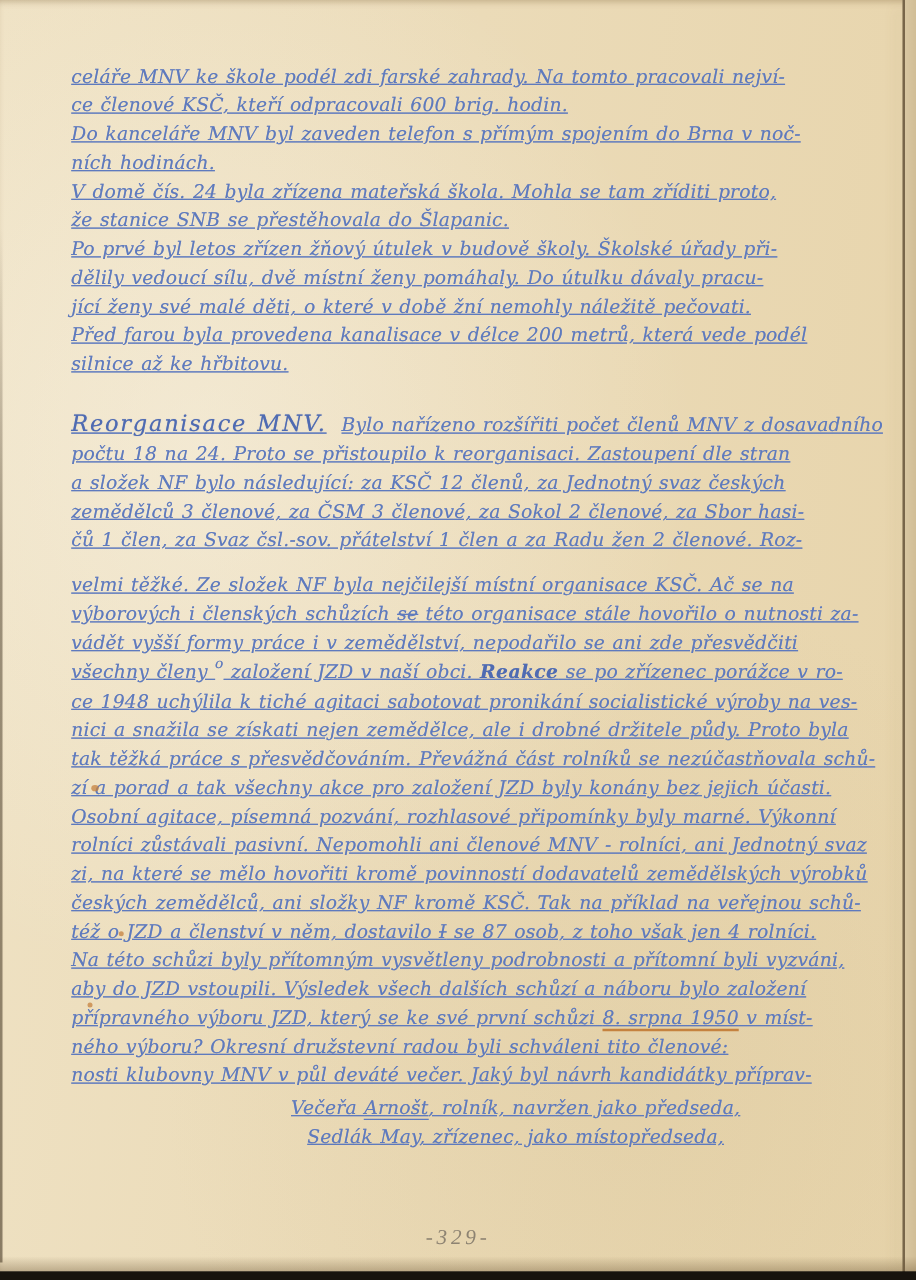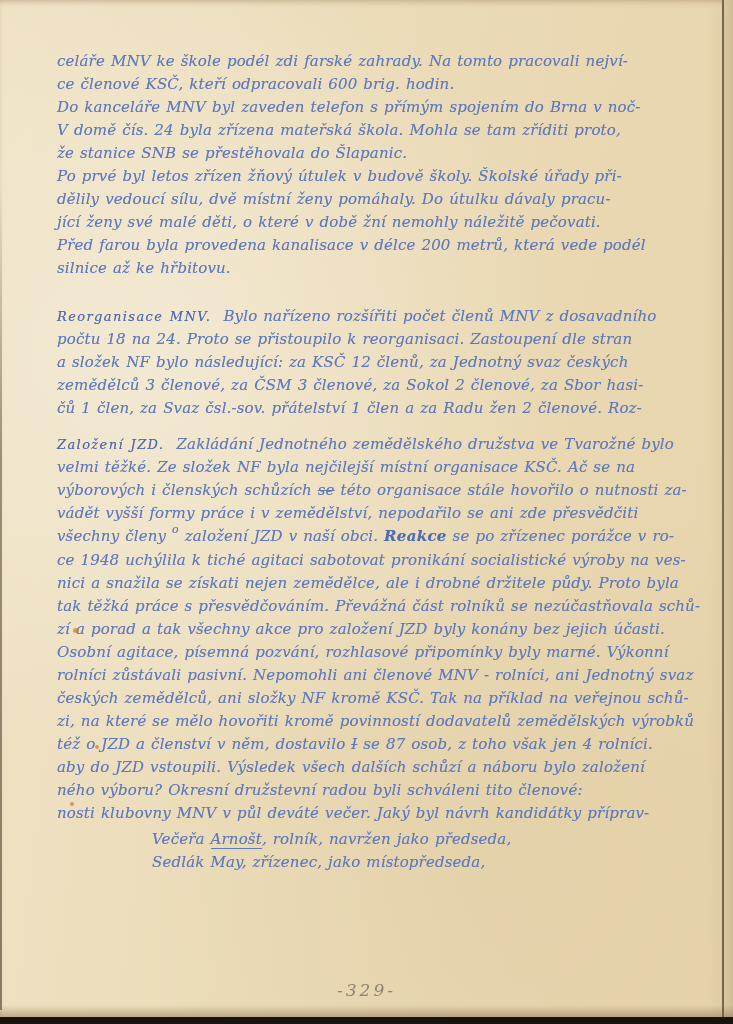--- a/index.html
+++ b/index.html
@@ -24,44 +24,45 @@
     position:absolute; left:0; top:0; right:0;
     padding: 50px 60px 0 57px;
     color: var(--ink, #5e7abe);
     font-style: italic;
     font-size: 15px;
     line-height: 23px;
     letter-spacing: .15px;
     word-spacing: 1px;
     text-shadow: 0 0 .5px rgba(94,122,190,.55);
   }
-  .line { white-space: nowrap; }
+  .line { white-space: nowrap; text-decoration: underline; }
   .seg-h {
-    font-size: 13px;
+    font-size: 18px;
     letter-spacing: 1.4px;
     color: var(--heading-ink, #4f6bb2);
     padding-right: 12px;
     text-shadow: 0 0 .6px rgba(79,107,178,.7);
   }
   .seg-bold { font-weight: 600; color: var(--heading-ink, #4f6bb2); letter-spacing:.3px; }
   .seg-strike { text-decoration: line-through; margin-top: 10px; }
   .seg-ins { display:inline-block; transform: translateY(-8px); font-size: 11px; }
   .seg-u-red { border-bottom: 2px solid var(--accent, #c5823f); }
   .seg-u-blue { border-bottom: 1.5px solid var(--ink, #5e7abe); }
   .block[data-name="paragraph-village-improvements"] { margin-bottom: 25px; }
   .block[data-name="section-reorganisace-mnv"] { margin-bottom: 13px; }
   .block[data-name="section-zalozeni-jzd"] { margin-bottom: 3px; }
-  .block[data-name="list-committee-candidates"] { padding-left: 95px; }
+  .block[data-name="list-committee-candidates"] { padding-left: 95px; text-align: center; }
   .page-number {
     position:absolute; top: 980px; left:0; width: 100%;
     text-align:center;
     color: var(--pencil, #8d8372);
     font-style: italic;
     font-size: 17px;
     letter-spacing: 3px;
+    font-family: Liberation Serif, serif;
   }
   .speck { position:absolute; border-radius:50%; background: var(--accent, #c5823f); opacity:.75; }
   .speck.s1 { left:73px;  top:628px; width:6px; height:5px; }
   .speck.s2 { left:95px;  top:745px; width:4px; height:4px; }
   .speck.s3 { left:70px;  top:802px; width:4px; height:4px; }
   .edge-left {
     position:absolute; left:0; top:0; bottom:14px; width:2px; pointer-events:none;
     background: linear-gradient(to bottom, rgba(60,48,30,0) 18%, rgba(60,48,30,.45) 45%, rgba(60,48,30,.55) 95%);
   }
   .edge-right-strip {
@@ -82,51 +83,53 @@
 </head>
 <body>
 
 <div class="page" data-name="manuscript-page">
   <div class="paper-texture" data-name="paper-texture"></div>
   <div class="manuscript" data-name="manuscript-text">
       <div class="block" data-name="paragraph-village-improvements">
         <div class="line" data-name="text-line"><span class="seg" data-name="text-seg">celáře MNV ke škole podél zdi farské zahrady. Na tomto pracovali nejví-</span></div>
         <div class="line" data-name="text-line"><span class="seg" data-name="text-seg">ce členové KSČ, kteří odpracovali 600 brig. hodin.</span></div>
         <div class="line" data-name="text-line"><span class="seg" data-name="text-seg">Do kanceláře MNV byl zaveden telefon s přímým spojením do Brna v noč-</span></div>
+        <div class="line" data-name="text-line"><span class="seg" data-name="text-seg">ních hodinách.</span></div>
         <div class="line" data-name="text-line"><span class="seg" data-name="text-seg">V domě čís. 24 byla zřízena mateřská škola. Mohla se tam zříditi proto,</span></div>
         <div class="line" data-name="text-line"><span class="seg" data-name="text-seg">že stanice SNB se přestěhovala do Šlapanic.</span></div>
         <div class="line" data-name="text-line"><span class="seg" data-name="text-seg">Po prvé byl letos zřízen žňový útulek v budově školy. Školské úřady při-</span></div>
         <div class="line" data-name="text-line"><span class="seg" data-name="text-seg">dělily vedoucí sílu, dvě místní ženy pomáhaly. Do útulku dávaly pracu-</span></div>
         <div class="line" data-name="text-line"><span class="seg" data-name="text-seg">jící ženy své malé děti, o které v době žní nemohly náležitě pečovati.</span></div>
         <div class="line" data-name="text-line"><span class="seg" data-name="text-seg">Před farou byla provedena kanalisace v délce 200 metrů, která vede podél</span></div>
         <div class="line" data-name="text-line"><span class="seg" data-name="text-seg">silnice až ke hřbitovu.</span></div>
       </div>
       <div class="block" data-name="section-reorganisace-mnv">
         <div class="line" data-name="text-line"><span class="seg seg-h" data-name="section-heading">Reorganisace MNV.</span><span class="seg" data-name="text-seg">Bylo nařízeno rozšířiti počet členů MNV z dosavadního</span></div>
         <div class="line" data-name="text-line"><span class="seg" data-name="text-seg">počtu 18 na 24. Proto se přistoupilo k reorganisaci. Zastoupení dle stran</span></div>
         <div class="line" data-name="text-line"><span class="seg" data-name="text-seg">a složek NF bylo následující: za KSČ 12 členů, za Jednotný svaz českých</span></div>
         <div class="line" data-name="text-line"><span class="seg" data-name="text-seg">zemědělců 3 členové, za ČSM 3 členové, za Sokol 2 členové, za Sbor hasi-</span></div>
         <div class="line" data-name="text-line"><span class="seg" data-name="text-seg">čů 1 člen, za Svaz čsl.-sov. přátelství 1 člen a za Radu žen 2 členové. Roz-</span></div>
       </div>
       <div class="block" data-name="section-zalozeni-jzd">
-        <div class="line" data-name="text-line"><span class="seg seg-h" data-name="section-heading">Založení JZD.</span><span class="seg" data-name="text-seg">Zakládání Jednotného zemědělského družstva ve Tvarožné bylo</span></div>
         <div class="line" data-name="text-line"><span class="seg" data-name="text-seg">velmi těžké. Ze složek NF byla nejčilejší místní organisace KSČ. Ač se na</span></div>
         <div class="line" data-name="text-line"><span class="seg" data-name="text-seg">výborových i členských schůzích </span><span class="seg seg-strike" data-name="text-seg-strike">se</span><span class="seg" data-name="text-seg"> této organisace stále hovořilo o nutnosti za-</span></div>
         <div class="line" data-name="text-line"><span class="seg" data-name="text-seg">vádět vyšší formy práce i v zemědělství, nepodařilo se ani zde přesvědčiti</span></div>
         <div class="line" data-name="text-line"><span class="seg" data-name="text-seg">všechny členy </span><span class="seg seg-ins" data-name="text-seg-ins">o</span><span class="seg" data-name="text-seg"> založení JZD v naší obci. </span><span class="seg seg-bold" data-name="text-seg-bold">Reakce</span><span class="seg" data-name="text-seg"> se po zřízenec porážce v ro-</span></div>
         <div class="line" data-name="text-line"><span class="seg" data-name="text-seg">ce 1948 uchýlila k tiché agitaci sabotovat pronikání socialistické výroby na ves-</span></div>
         <div class="line" data-name="text-line"><span class="seg" data-name="text-seg">nici a snažila se získati nejen zemědělce, ale i drobné držitele půdy. Proto byla</span></div>
         <div class="line" data-name="text-line"><span class="seg" data-name="text-seg">tak těžká práce s přesvědčováním. Převážná část rolníků se nezúčastňovala schů-</span></div>
         <div class="line" data-name="text-line"><span class="seg" data-name="text-seg">zí a porad a tak všechny akce pro založení JZD byly konány bez jejich účasti.</span></div>
         <div class="line" data-name="text-line"><span class="seg" data-name="text-seg">Osobní agitace, písemná pozvání, rozhlasové připomínky byly marné. Výkonní</span></div>
         <div class="line" data-name="text-line"><span class="seg" data-name="text-seg">rolníci zůstávali pasivní. Nepomohli ani členové MNV - rolníci, ani Jednotný svaz</span></div>
+        <div class="line" data-name="text-line"><span class="seg" data-name="text-seg">zi, na které se mělo hovořiti kromě povinností dodavatelů zemědělských výrobků</span></div>
         <div class="line" data-name="text-line"><span class="seg" data-name="text-seg">českých zemědělců, ani složky NF kromě KSČ. Tak na příklad na veřejnou schů-</span></div>
-        <div class="line" data-name="text-line"><span class="seg" data-name="text-seg">zi, na které se mělo hovořiti kromě povinností dodavatelů zemědělských výrobků</span></div>
         <div class="line" data-name="text-line"><span class="seg" data-name="text-seg">též o JZD a členství v něm, dostavilo </span><span class="seg seg-strike" data-name="text-seg-strike">I</span><span class="seg" data-name="text-seg"> se 87 osob, z toho však jen 4 rolníci.</span></div>
+        <div class="line" data-name="text-line"><span class="seg" data-name="text-seg">Na této schůzi byly přítomným vysvětleny podrobnosti a přítomní byli vyzváni,</span></div>
         <div class="line" data-name="text-line"><span class="seg" data-name="text-seg">aby do JZD vstoupili. Výsledek všech dalších schůzí a náboru bylo založení</span></div>
+        <div class="line" data-name="text-line"><span class="seg" data-name="text-seg">přípravného výboru JZD, který se ke své první schůzi </span><span class="seg seg-u-red" data-name="text-seg-u-red">8. srpna 1950</span><span class="seg" data-name="text-seg"> v míst-</span></div>
         <div class="line" data-name="text-line"><span class="seg" data-name="text-seg">ného výboru? Okresní družstevní radou byli schváleni tito členové:</span></div>
         <div class="line" data-name="text-line"><span class="seg" data-name="text-seg">nosti klubovny MNV v půl deváté večer. Jaký byl návrh kandidátky příprav-</span></div>
       </div>
       <div class="block" data-name="list-committee-candidates">
         <div class="line" data-name="text-line"><span class="seg" data-name="text-seg">Večeřa </span><span class="seg seg-u-blue" data-name="text-seg-u-blue">Arnošt</span><span class="seg" data-name="text-seg">, rolník, navržen jako předseda,</span></div>
         <div class="line" data-name="text-line"><span class="seg" data-name="text-seg">Sedlák May, zřízenec, jako místopředseda,</span></div>
       </div>
     </div>
   <div class="page-number" data-name="page-number">-329-</div>
   <div class="speck s1" data-name="paper-speck"></div>

